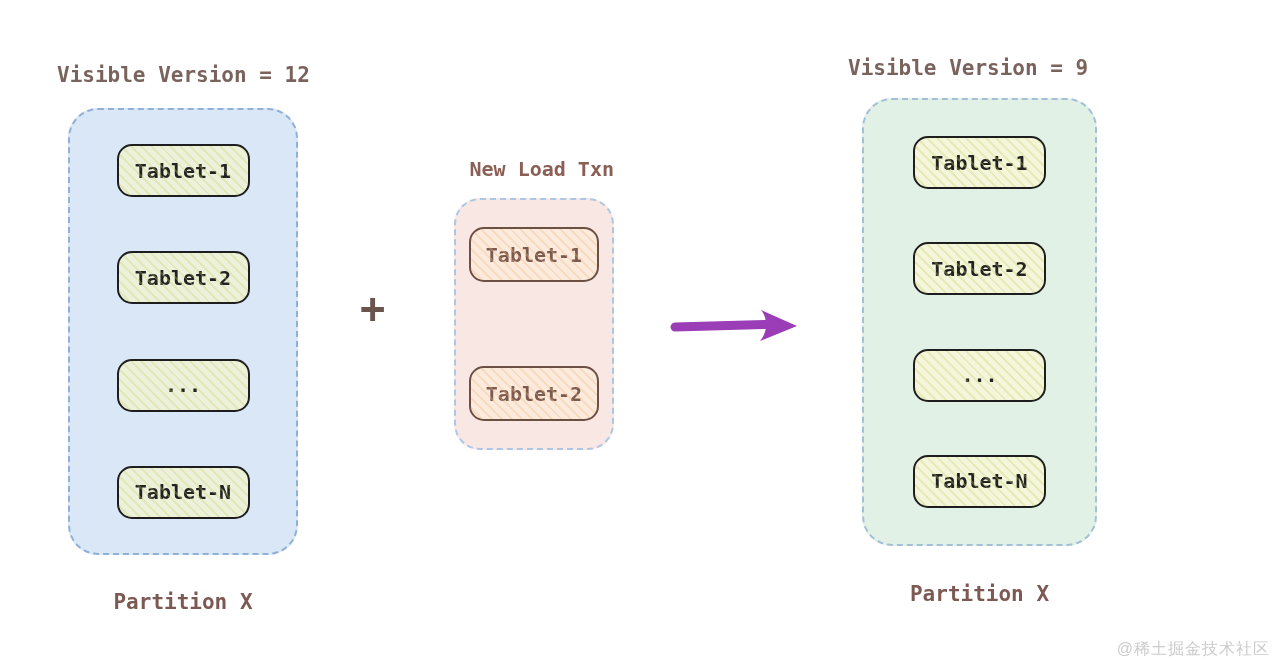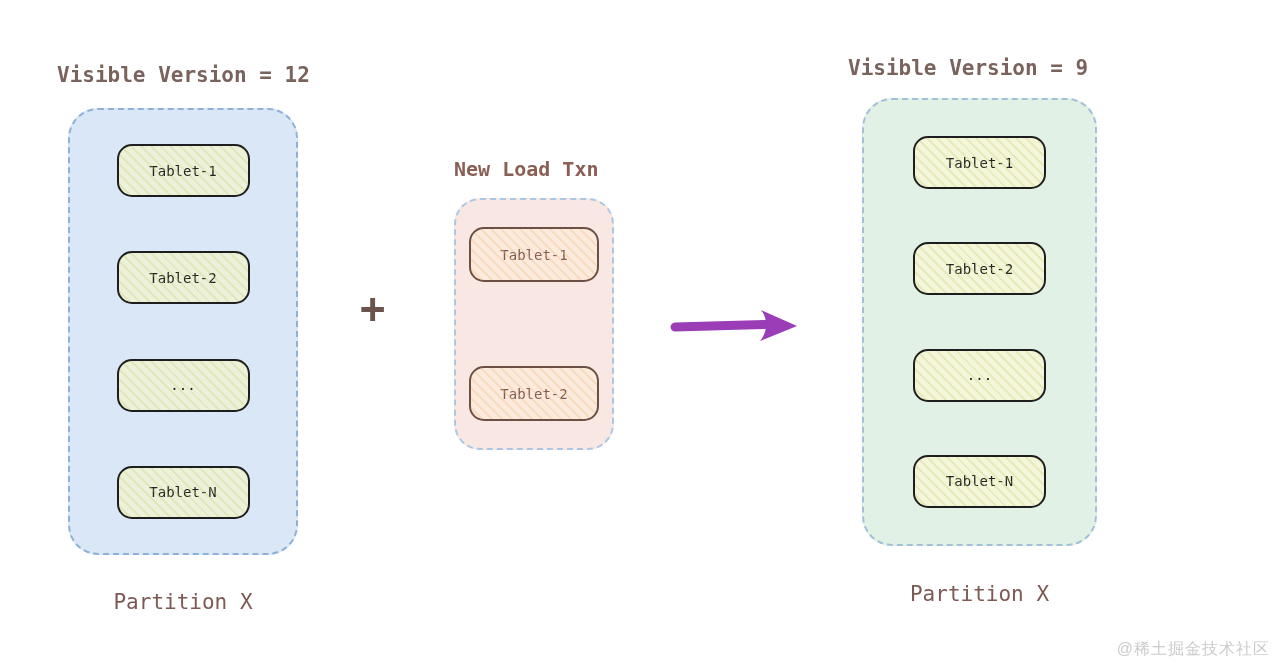--- a/index.html
+++ b/index.html
@@ -6,35 +6,35 @@
   body { background:#ffffff; }
   .canvas {
     position:relative; width:1280px; height:666px; background:#ffffff;
     font-family:"DejaVu Sans Mono","Liberation Mono",monospace; overflow:hidden;
   }
   .title {
     position:absolute; font-size:21px; font-weight:600; color:#7a635c;
     white-space:nowrap;
   }
   .partition-label {
-    position:absolute; font-size:21px; font-weight:400; color:#7d5953;
+    position:absolute; font-size:21px; font-weight:700; color:#7d5953;
     text-align:center;
   }
   .container {
     position:absolute; border:2.5px dashed #8fb1d8; border-radius:30px;
     display:flex; flex-direction:column; justify-content:space-between;
     align-items:center;
   }
   .container.left  { left:68px;  top:108px; width:230px; height:447px; padding:34px 0; }
   .container.mid   { left:454px; top:198px; width:160px; height:252px; padding:27px 0; border-radius:26px; border-color:#abc7e5; }
   .container.right { left:862px; top:98px;  width:235px; height:448px; padding:36px 0; border-color:#a3c0d8; }
   .tablet {
     position:relative; width:133px; height:53px; border:2.5px solid #1e1e1e;
     border-radius:15px; display:flex; align-items:center; justify-content:center;
-    font-size:14px; font-weight:400; color:#222222; overflow:hidden;
+    font-size:20px; font-weight:700; color:#222222; overflow:hidden;
   }
   .tablet::after {
     content:""; position:absolute; inset:0; pointer-events:none;
     background:repeating-linear-gradient(45deg, rgba(205,200,110,0.28) 0 2px, transparent 2px 7px);
   }
   .container.mid .tablet {
     width:130px; height:55px; border:2px solid #6d5044; color:#7d5a50;
   }
   .container.mid .tablet::after {
     background:repeating-linear-gradient(45deg, rgba(235,185,130,0.30) 0 2px, transparent 2px 7px);
@@ -60,21 +60,21 @@
     <div class="tablet" style="background-color: rgb(236, 242, 218);">Tablet-1</div>
     <div class="tablet" style="background-color: rgb(236, 242, 218);">Tablet-2</div>
     <div class="tablet" style="background-color: rgb(236, 242, 218);">...</div>
     <div class="tablet" style="background-color: rgb(236, 242, 218);">Tablet-N</div>
   </div>
 
   <div class="partition-label" style="left:68px; top:590px; width:230px;">Partition X</div>
 
   <div class="plus-sign">+</div>
 
-  <div class="title" style="left:454px; top:157px; width:160px; text-align:left; font-size:20px; color:#8a5f55;">New Load Txn</div>
+  <div class="title" style="left:454px; top:157px; width:160px; text-align:right; font-size:20px; color:#8a5f55;">New Load Txn</div>
 
   <div class="container mid" style="background-color: rgb(249, 231, 227);">
     <div class="tablet" style="background-color: rgb(252, 235, 220);">Tablet-1</div>
     <div class="tablet" style="background-color: rgb(252, 235, 220);">Tablet-2</div>
   </div>
 
   <svg class="arrow" viewBox="0 0 135 44">
     <path d="M7 24 L97 21.5" fill="none" stroke-width="9" stroke-linecap="round" stroke="#9a3db6"></path>
     <path d="M93 7 C100 15 100 29 92 38 L129 23 Z" fill="#9a3db6"></path>
   </svg>

